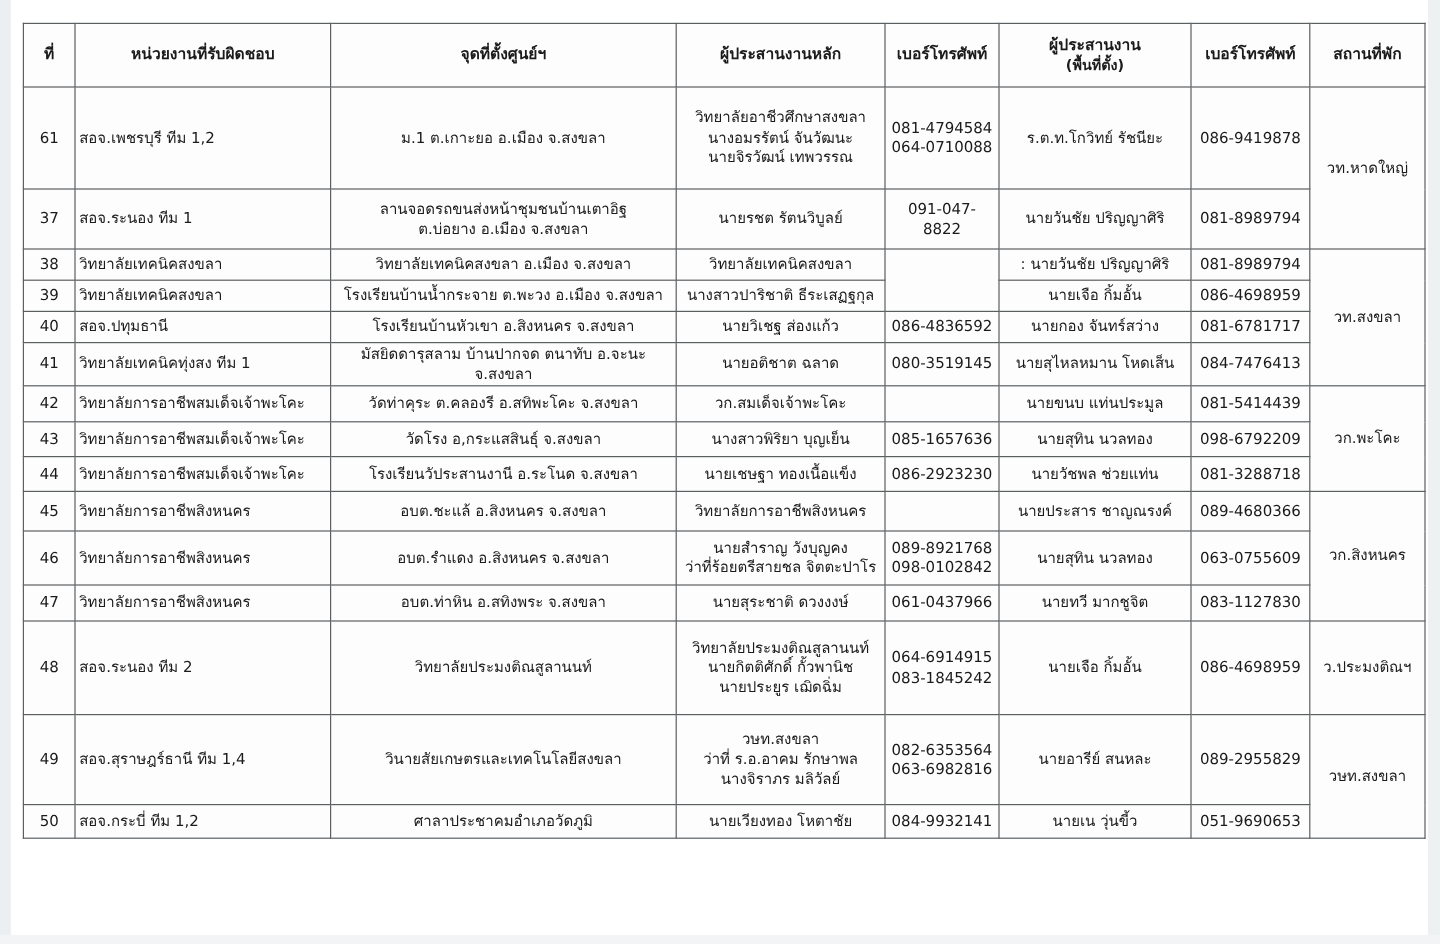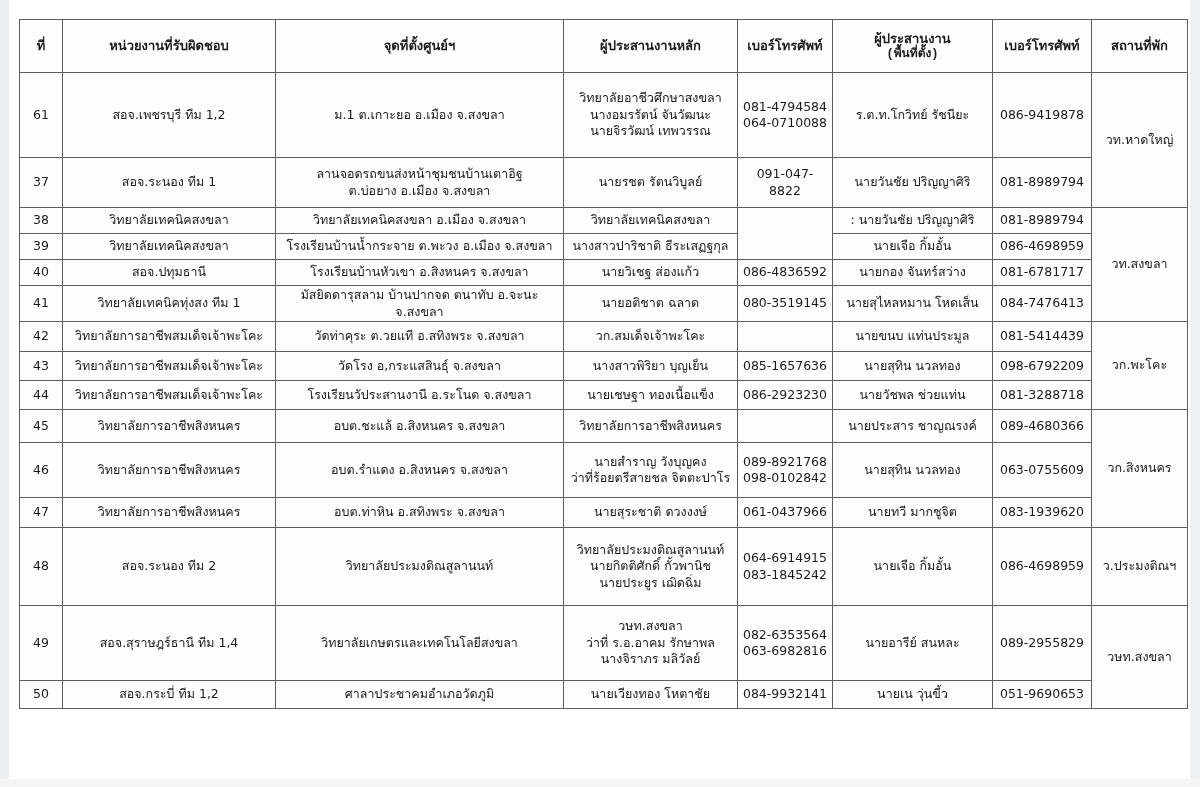--- a/index.html
+++ b/index.html
@@ -35,22 +35,22 @@
     font-weight:normal;
     background:#fdfdfd;
   }
   table.doc th{
     text-align:center;
     font-weight:bold;
     font-size:13px;
     height:50px;
   }
   .c{text-align:center;}
-  .l{text-align:center;}
-  .sub{display:block;font-size:12px;font-family:Liberation Mono, monospace;}
+  .l{text-align:left;}
+  .sub{display:block;font-size:12px;}
   .multi{white-space:pre-line;}
   .tiny{font-size:11.5px;}
   
   col.c0{width:43px;}
   col.c1{width:213px;}
   col.c2{width:288px;}
   col.c3{width:174px;}
   col.c4{width:95px;}
   col.c5{width:160px;}
   col.c6{width:99px;}
@@ -155,21 +155,21 @@
       <td class="c tiny">มัสยิดดารุสลาม บ้านปากจด ตนาทับ อ.จะนะ จ.สงขลา</td>
       <td class="c">นายอติชาต  ฉลาด</td>
       <td class="c">080-3519145</td>
       <td class="c">นายสุไหลหมาน โหดเส็น</td>
       <td class="c">084-7476413</td>
     </tr>
 
     <tr style="height:30px">
       <td class="c">42</td>
       <td class="l tiny">วิทยาลัยการอาชีพสมเด็จเจ้าพะโคะ</td>
-      <td class="c">วัดท่าคุระ ต.วยแที อ.สทิงพระ จ.สงขลา</td>
+      <td class="c">วัดท่าคุระ ต.คลองรี อ.สทิพะโคะ จ.สงขลา</td>
       <td class="c">วก.สมเด็จเจ้าพะโคะ</td>
       <td class="c"></td>
       <td class="c">นายขนบ แท่นประมูล</td>
       <td class="c">081-5414439</td>
       <td class="c" rowspan="3">วก.พะโคะ</td>
     </tr>
 
     <tr style="height:29px">
       <td class="c">43</td>
       <td class="l tiny">วิทยาลัยการอาชีพสมเด็จเจ้าพะโคะ</td>
@@ -194,60 +194,60 @@
       <td class="c">45</td>
       <td class="l">วิทยาลัยการอาชีพสิงหนคร</td>
       <td class="c">อบต.ชะแล้ อ.สิงหนคร จ.สงขลา</td>
       <td class="c">วิทยาลัยการอาชีพสิงหนคร</td>
       <td class="c"></td>
       <td class="c">นายประสาร ชาญณรงค์</td>
       <td class="c">089-4680366</td>
       <td class="c" rowspan="3">วก.สิงหนคร</td>
     </tr>
 
-    <tr style="height:55px">
+    <tr style="height:45px">
       <td class="c">46</td>
       <td class="l">วิทยาลัยการอาชีพสิงหนคร</td>
       <td class="c">อบต.รำแดง อ.สิงหนคร จ.สงขลา</td>
       <td class="c multi tiny">นายสำราญ วังบุญคง
 ว่าที่ร้อยตรีสายชล จิตตะปาโร</td>
       <td class="c multi">089-8921768
 098-0102842</td>
       <td class="c">นายสุทิน นวลทอง</td>
       <td class="c">063-0755609</td>
     </tr>
 
     <tr style="height:30px">
       <td class="c">47</td>
       <td class="l">วิทยาลัยการอาชีพสิงหนคร</td>
       <td class="c">อบต.ท่าหิน อ.สทิงพระ จ.สงขลา</td>
       <td class="c">นายสุระชาติ  ดวงงงษ์</td>
       <td class="c">061-0437966</td>
       <td class="c">นายทวี มากชูจิต</td>
-      <td class="c">083-1939620</td>
+      <td class="c">083-1127830</td>
     </tr>
 
     <tr style="height:78px">
       <td class="c">48</td>
       <td class="l">สอจ.ระนอง ทีม 2</td>
       <td class="c">วิทยาลัยประมงติณสูลานนท์</td>
       <td class="c multi">วิทยาลัยประมงติณสูลานนท์
 นายกิตติศักดิ์ กั้วพานิช
 นายประยูร  เฌิดฉิ่ม</td>
       <td class="c multi">064-6914915
 083-1845242</td>
       <td class="c">นายเจือ กิ้มอั้น</td>
       <td class="c">086-4698959</td>
       <td class="c">ว.ประมงติณฯ</td>
     </tr>
 
     <tr style="height:75px">
       <td class="c">49</td>
       <td class="l">สอจ.สุราษฎร์ธานี ทีม 1,4</td>
-      <td class="c">วิทยาลัยเกษตรและเทคโนโลยีสงขลา</td>
+      <td class="c">วินายสัยเกษตรและเทคโนโลยีสงขลา</td>
       <td class="c multi">วษท.สงขลา
 ว่าที่ ร.อ.อาคม รักษาพล
 นางจิราภร มลิวัลย์</td>
       <td class="c multi">082-6353564
 063-6982816</td>
       <td class="c">นายอารีย์ สนหละ</td>
       <td class="c">089-2955829</td>
       <td class="c" rowspan="2">วษท.สงขลา</td>
     </tr>
 

